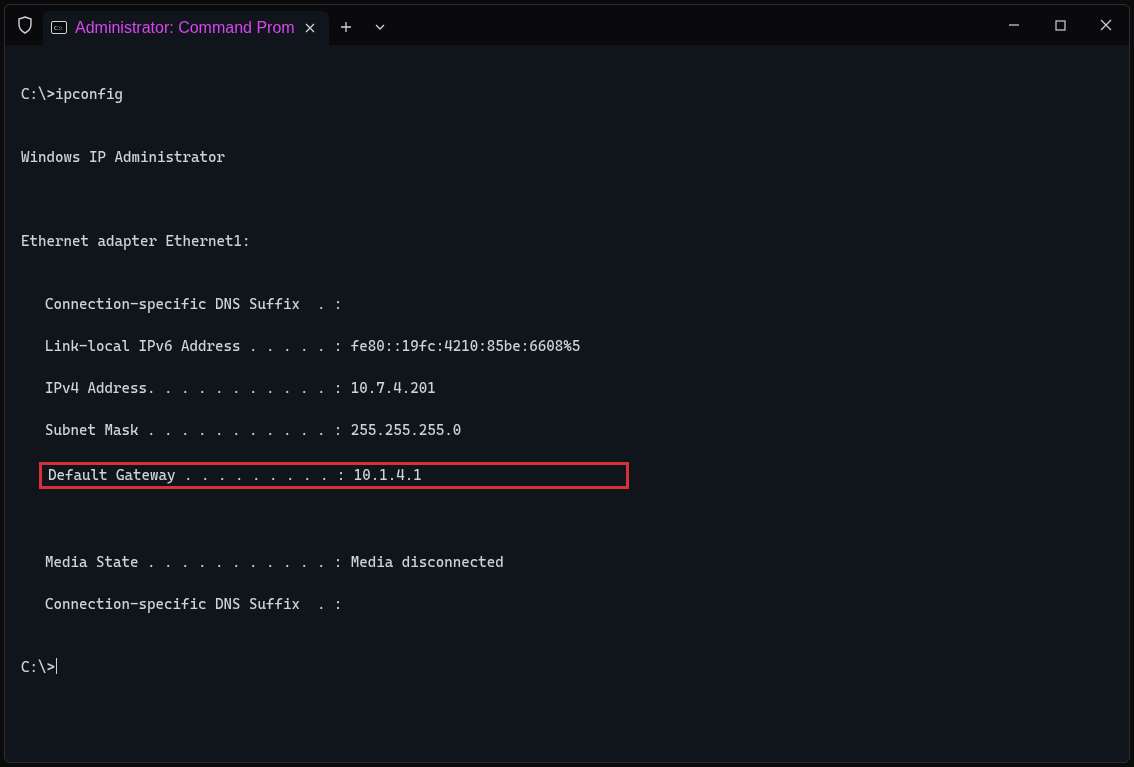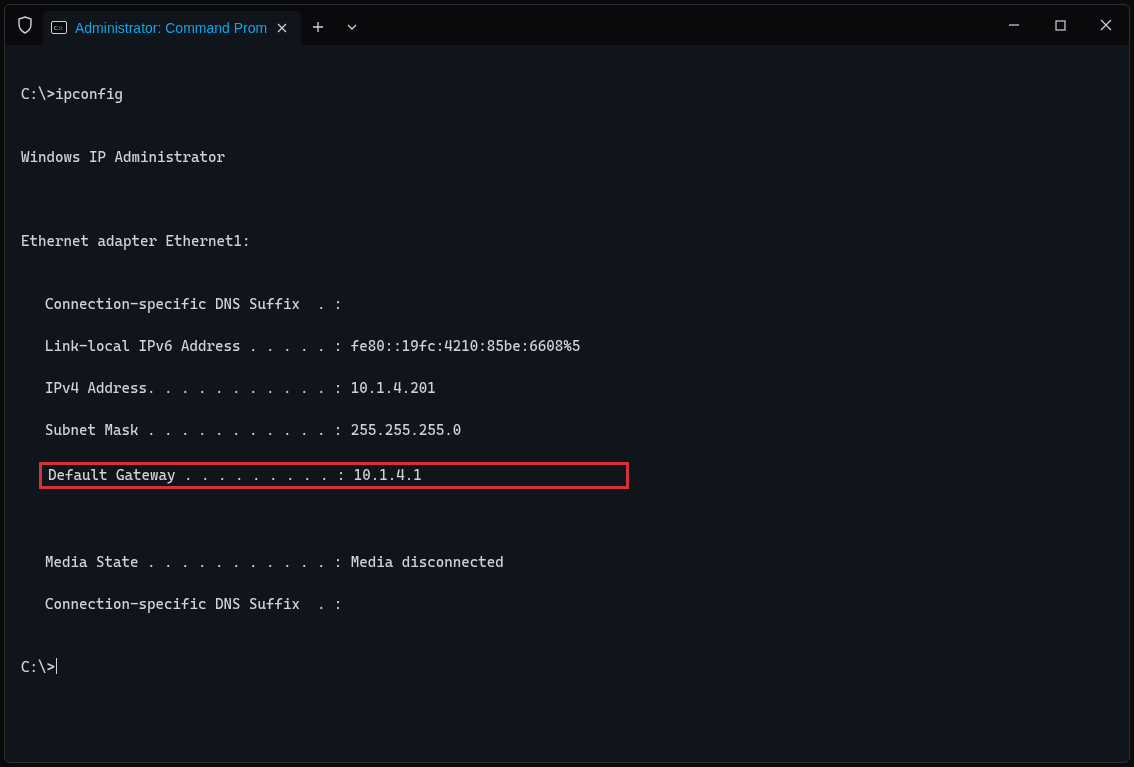--- a/index.html
+++ b/index.html
@@ -14,21 +14,21 @@
     border-top-left-radius: 6px; border-top-right-radius: 6px;
   }
   .titlebar-left { display: flex; align-items: center; padding-left: 10px; }
   .shield-icon { width: 20px; height: 20px; display: flex; align-items: center; justify-content: center; }
   .tab {
     display: flex; align-items: center; height: 34px; margin-top: 6px; margin-left: 8px;
     background: #10141b; border-top-left-radius: 6px; border-top-right-radius: 6px;
     padding: 0 10px 0 8px; min-width: 228px; position: relative;
   }
   .tab .cmd-icon { width: 16px; height: 16px; display: flex; align-items: center; justify-content: center; margin-right: 8px; }
-  .tab-title { color: #0ea5e9; font-size: 14px; white-space: nowrap; overflow: hidden; text-overflow: clip; flex: 1; }
+  .tab-title { color: #d946ef; font-size: 16px; white-space: nowrap; overflow: hidden; text-overflow: clip; flex: 1; }
   .tab-close { width: 18px; height: 18px; display: flex; align-items: center; justify-content: center; color: #cfd3d8; margin-left: 6px; border-radius: 3px; }
   .tab-bar-rest { display: flex; align-items: center; }
   .new-tab, .tab-overflow {
     width: 34px; height: 34px; margin-top: 3px; display: flex; align-items: center; justify-content: center;
     color: #cfd3d8; border-radius: 4px;
   }
   .spacer { flex: 1; }
   .win-controls { display: flex; }
   .win-btn { width: 46px; height: 40px; display: flex; align-items: center; justify-content: center; color: #cfd3d8; }
   .terminal {
@@ -109,21 +109,21 @@
   <div class="terminal">
 <span class="line"><span>C:\&gt;</span><span>ipconfig</span></span>
 <span class="line"></span>
 <span class="line">Windows IP Administrator</span>
 <span class="line"></span>
 <span class="line"></span>
 <span class="line">Ethernet adapter Ethernet1:</span>
 <span class="line"></span>
 <span class="line indent">Connection-specific DNS Suffix  . :</span>
 <span class="line indent">Link-local IPv6 Address . . . . . : fe80::19fc:4210:85be:6608%5</span>
-<span class="line indent">IPv4 Address. . . . . . . . . . . : 10.1.4.201</span>
+<span class="line indent">IPv4 Address. . . . . . . . . . . : 10.7.4.201</span>
 <span class="line indent">Subnet Mask . . . . . . . . . . . : 255.255.255.0</span>
 <span class="line indent"><span class="highlight-box"><span>Default Gateway . . . . . . . . . : 10.1.4.1</span></span></span>
 <span class="line"></span>
 <span class="line"></span>
 <span class="line indent">Media State . . . . . . . . . . . : Media disconnected</span>
 <span class="line indent">Connection-specific DNS Suffix  . :</span>
 <span class="line"></span>
 <span class="line"><span>C:\&gt;</span><span class="cursor"></span></span>
   </div>
 </div>

